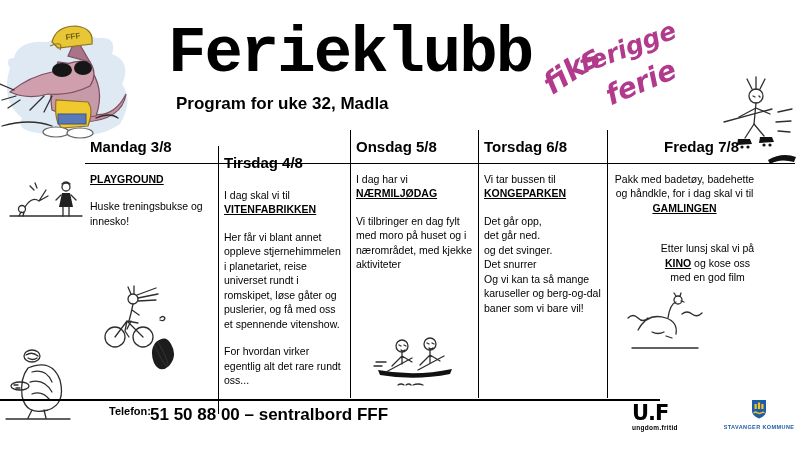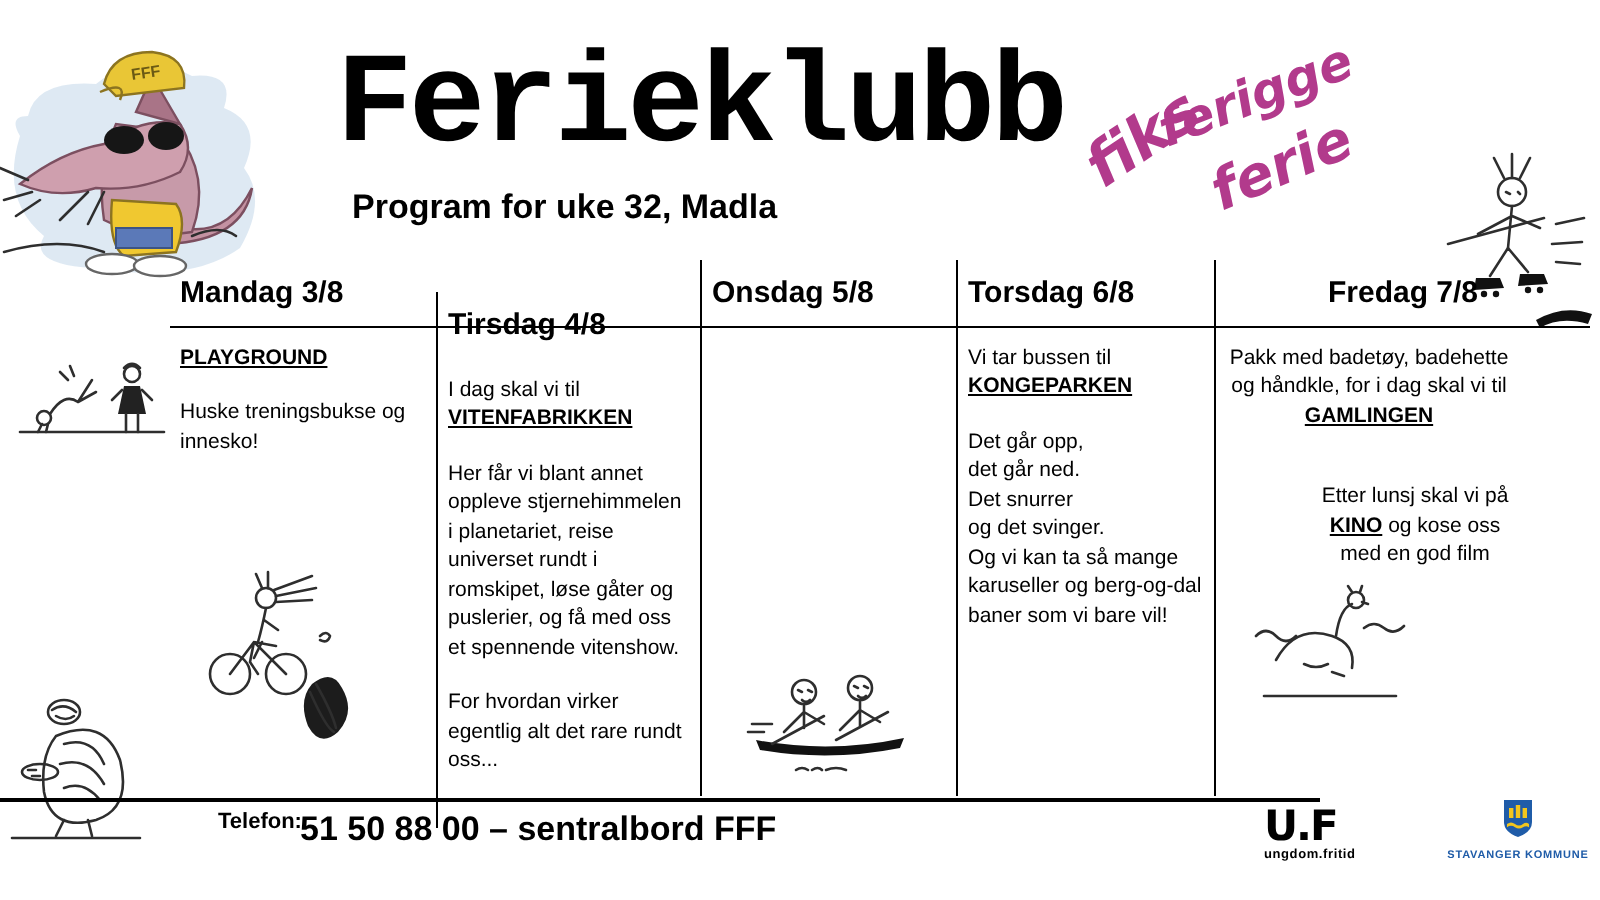--- a/index.html
+++ b/index.html
@@ -155,31 +155,36 @@
       <div class="col-body">
         <div><span>I dag skal vi til</span></div>
         <div class="b"><span class="hl">VITENFABRIKKEN</span></div>
         <div class="b">Her får vi blant annet oppleve stjernehimmelen i planetariet, reise universet rundt i romskipet, løse gåter og puslerier, og få med oss et spennende vitenshow.</div>
         <div class="b">For hvordan virker egentlig alt det rare rundt oss...</div>
       </div>
     </div>
 
     <div class="col c3">
       <div class="col-header">Onsdag 5/8</div>
+      <div class="col-body">
+        <div><span>I dag har vi</span></div>
+        <div class="b"><span class="hl">NÆRMILJØDAG</span></div>
+        <div class="b">Vi tilbringer en dag fylt med moro på huset og i nærområdet, med kjekke aktiviteter</div>
+      </div>
     </div>
 
     <div class="col c4">
       <div class="col-header">Torsdag 6/8</div>
       <div class="col-body">
         <div><span>Vi tar bussen til</span></div>
         <div class="b"><span class="hl">KONGEPARKEN</span></div>
         <div>Det går opp,</div>
         <div>det går ned.</div>
+        <div>og det svinger.</div>
         <div>Det snurrer</div>
-        <div>og det svinger.</div>
         <div>Og vi kan ta så mange karuseller og berg-og-dal baner som vi bare vil!</div>
       </div>
     </div>
 
     <div class="col c5">
       <div class="col-header">Fredag 7/8</div>
       <div class="col-body">
         <div class="b"><span>Pakk med badetøy, badehette og håndkle, for i dag skal vi til</span> <span class="hl">GAMLINGEN</span></div>
         <div class="b gap-top"><span>Etter lunsj skal vi på</span> <span class="hl">KINO</span> <span>og kose oss med en god film</span></div>
       </div>

